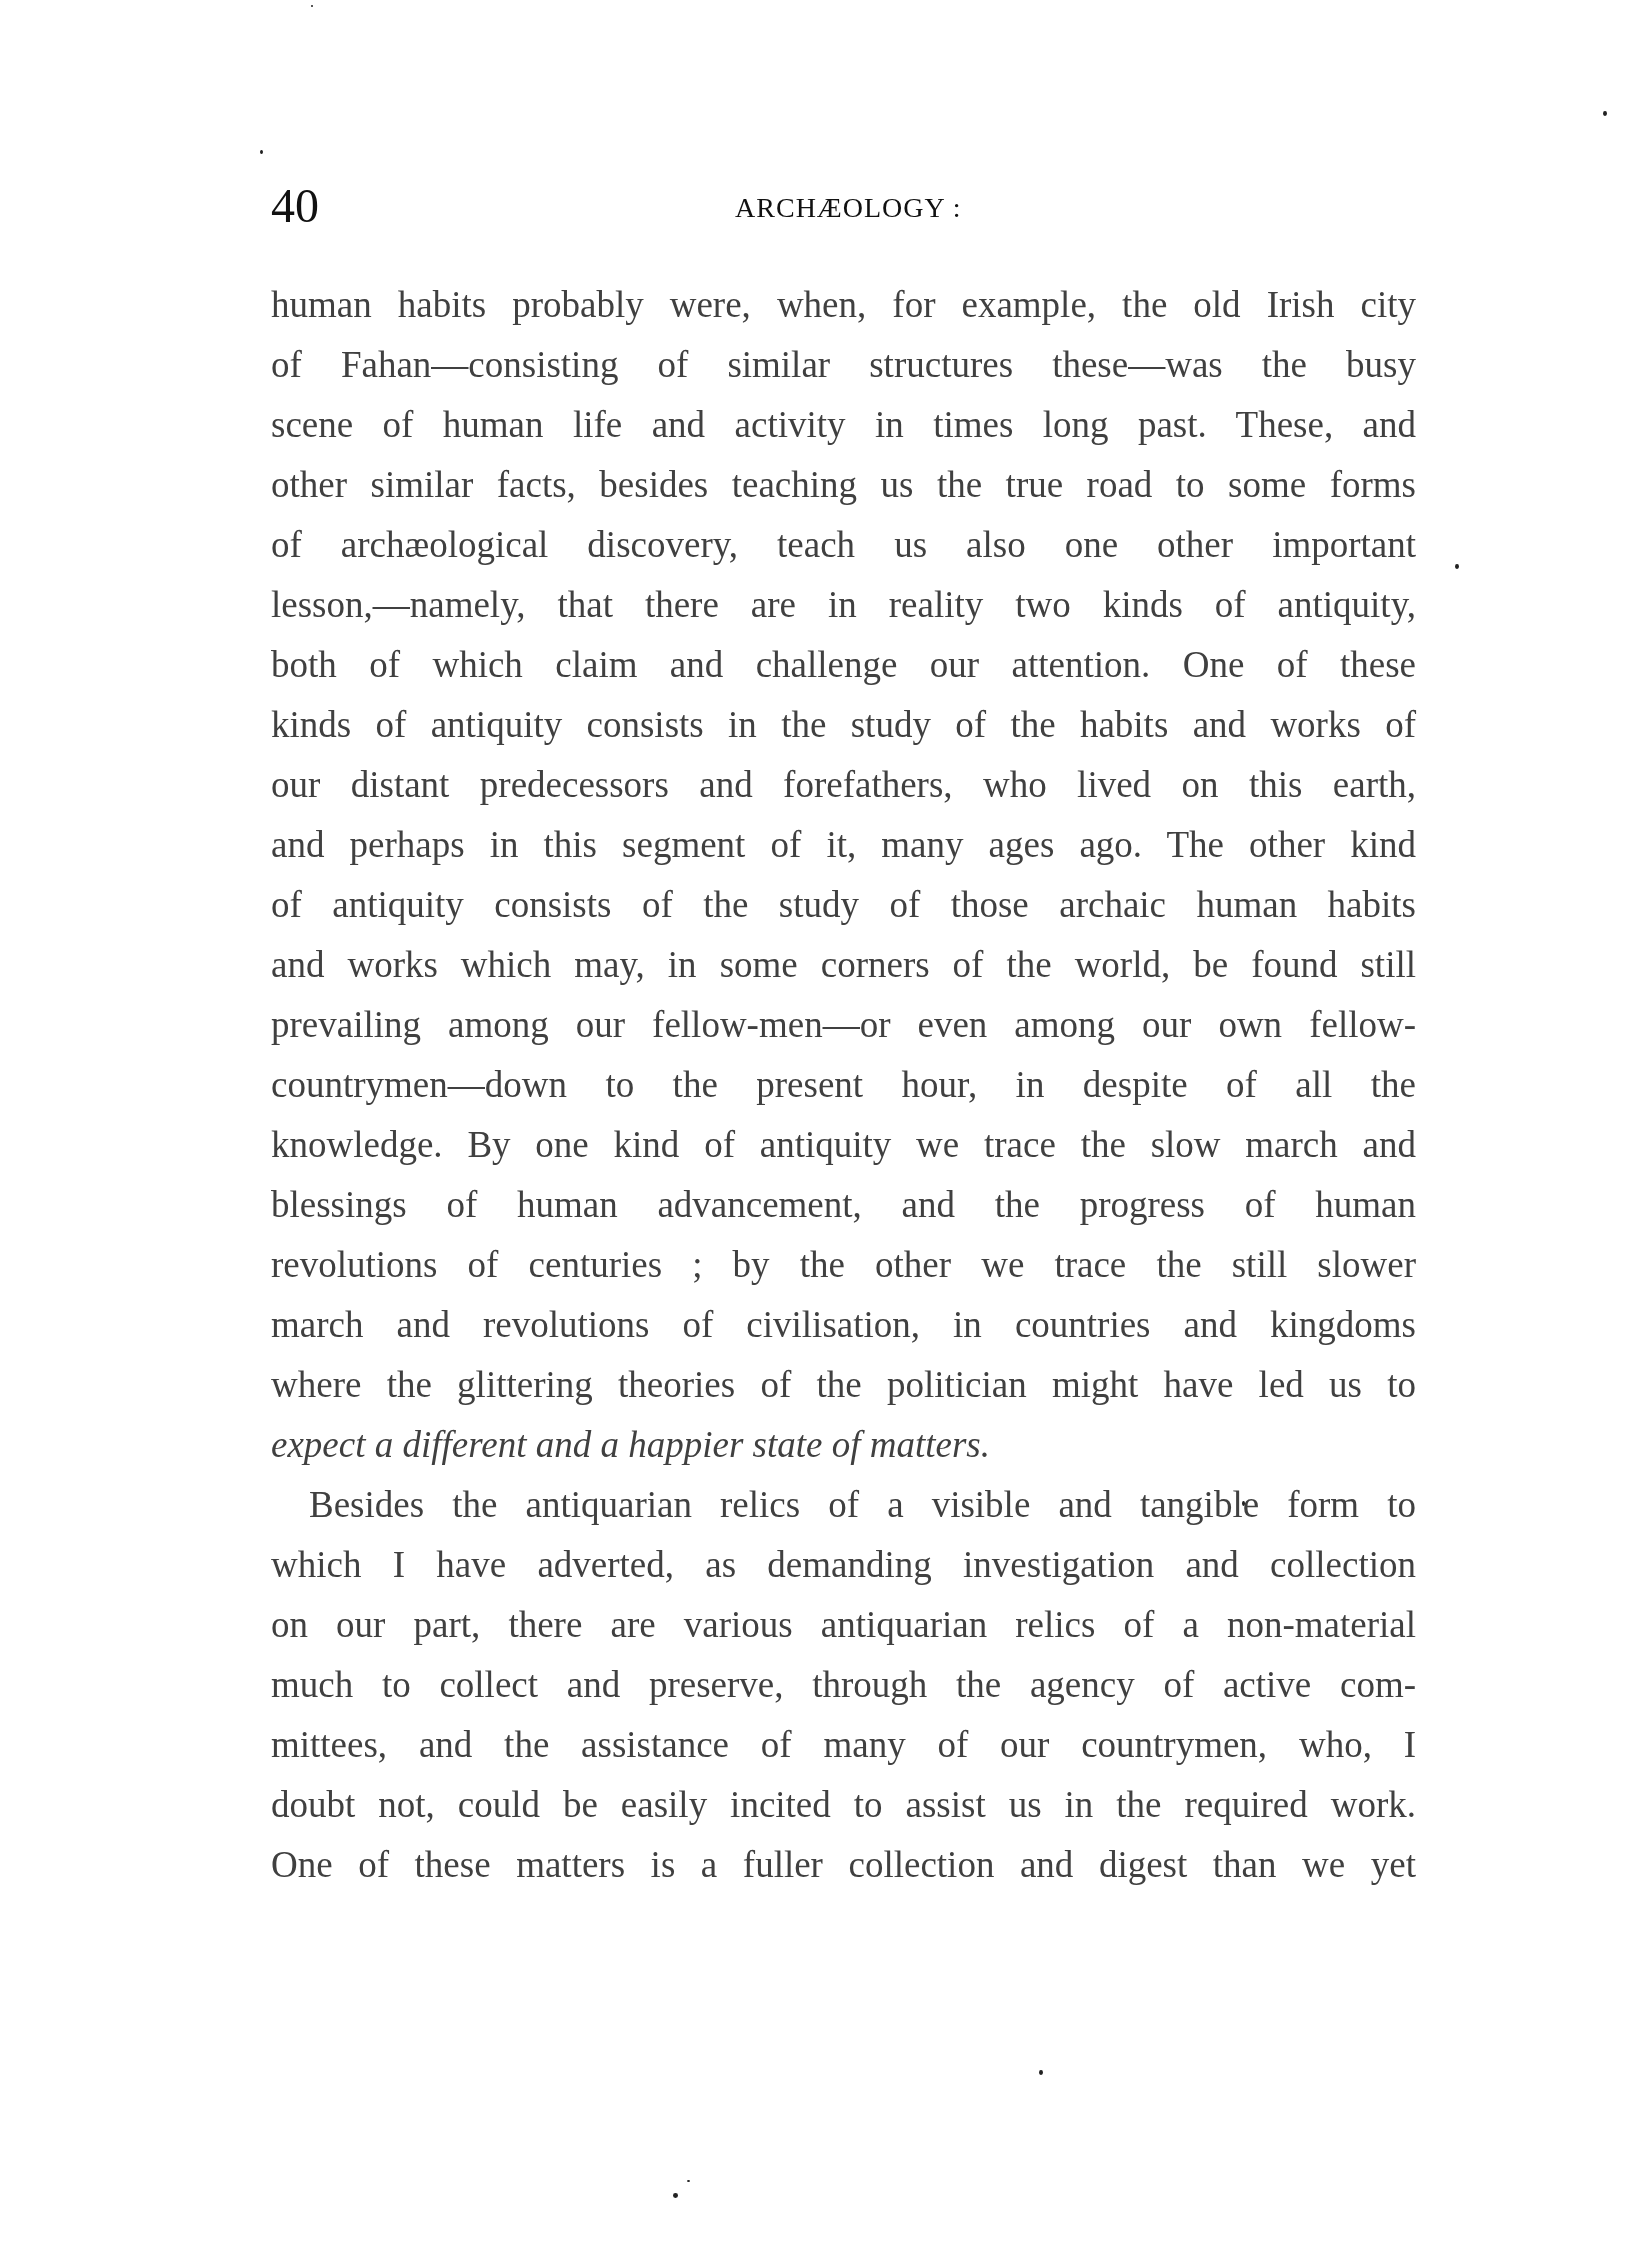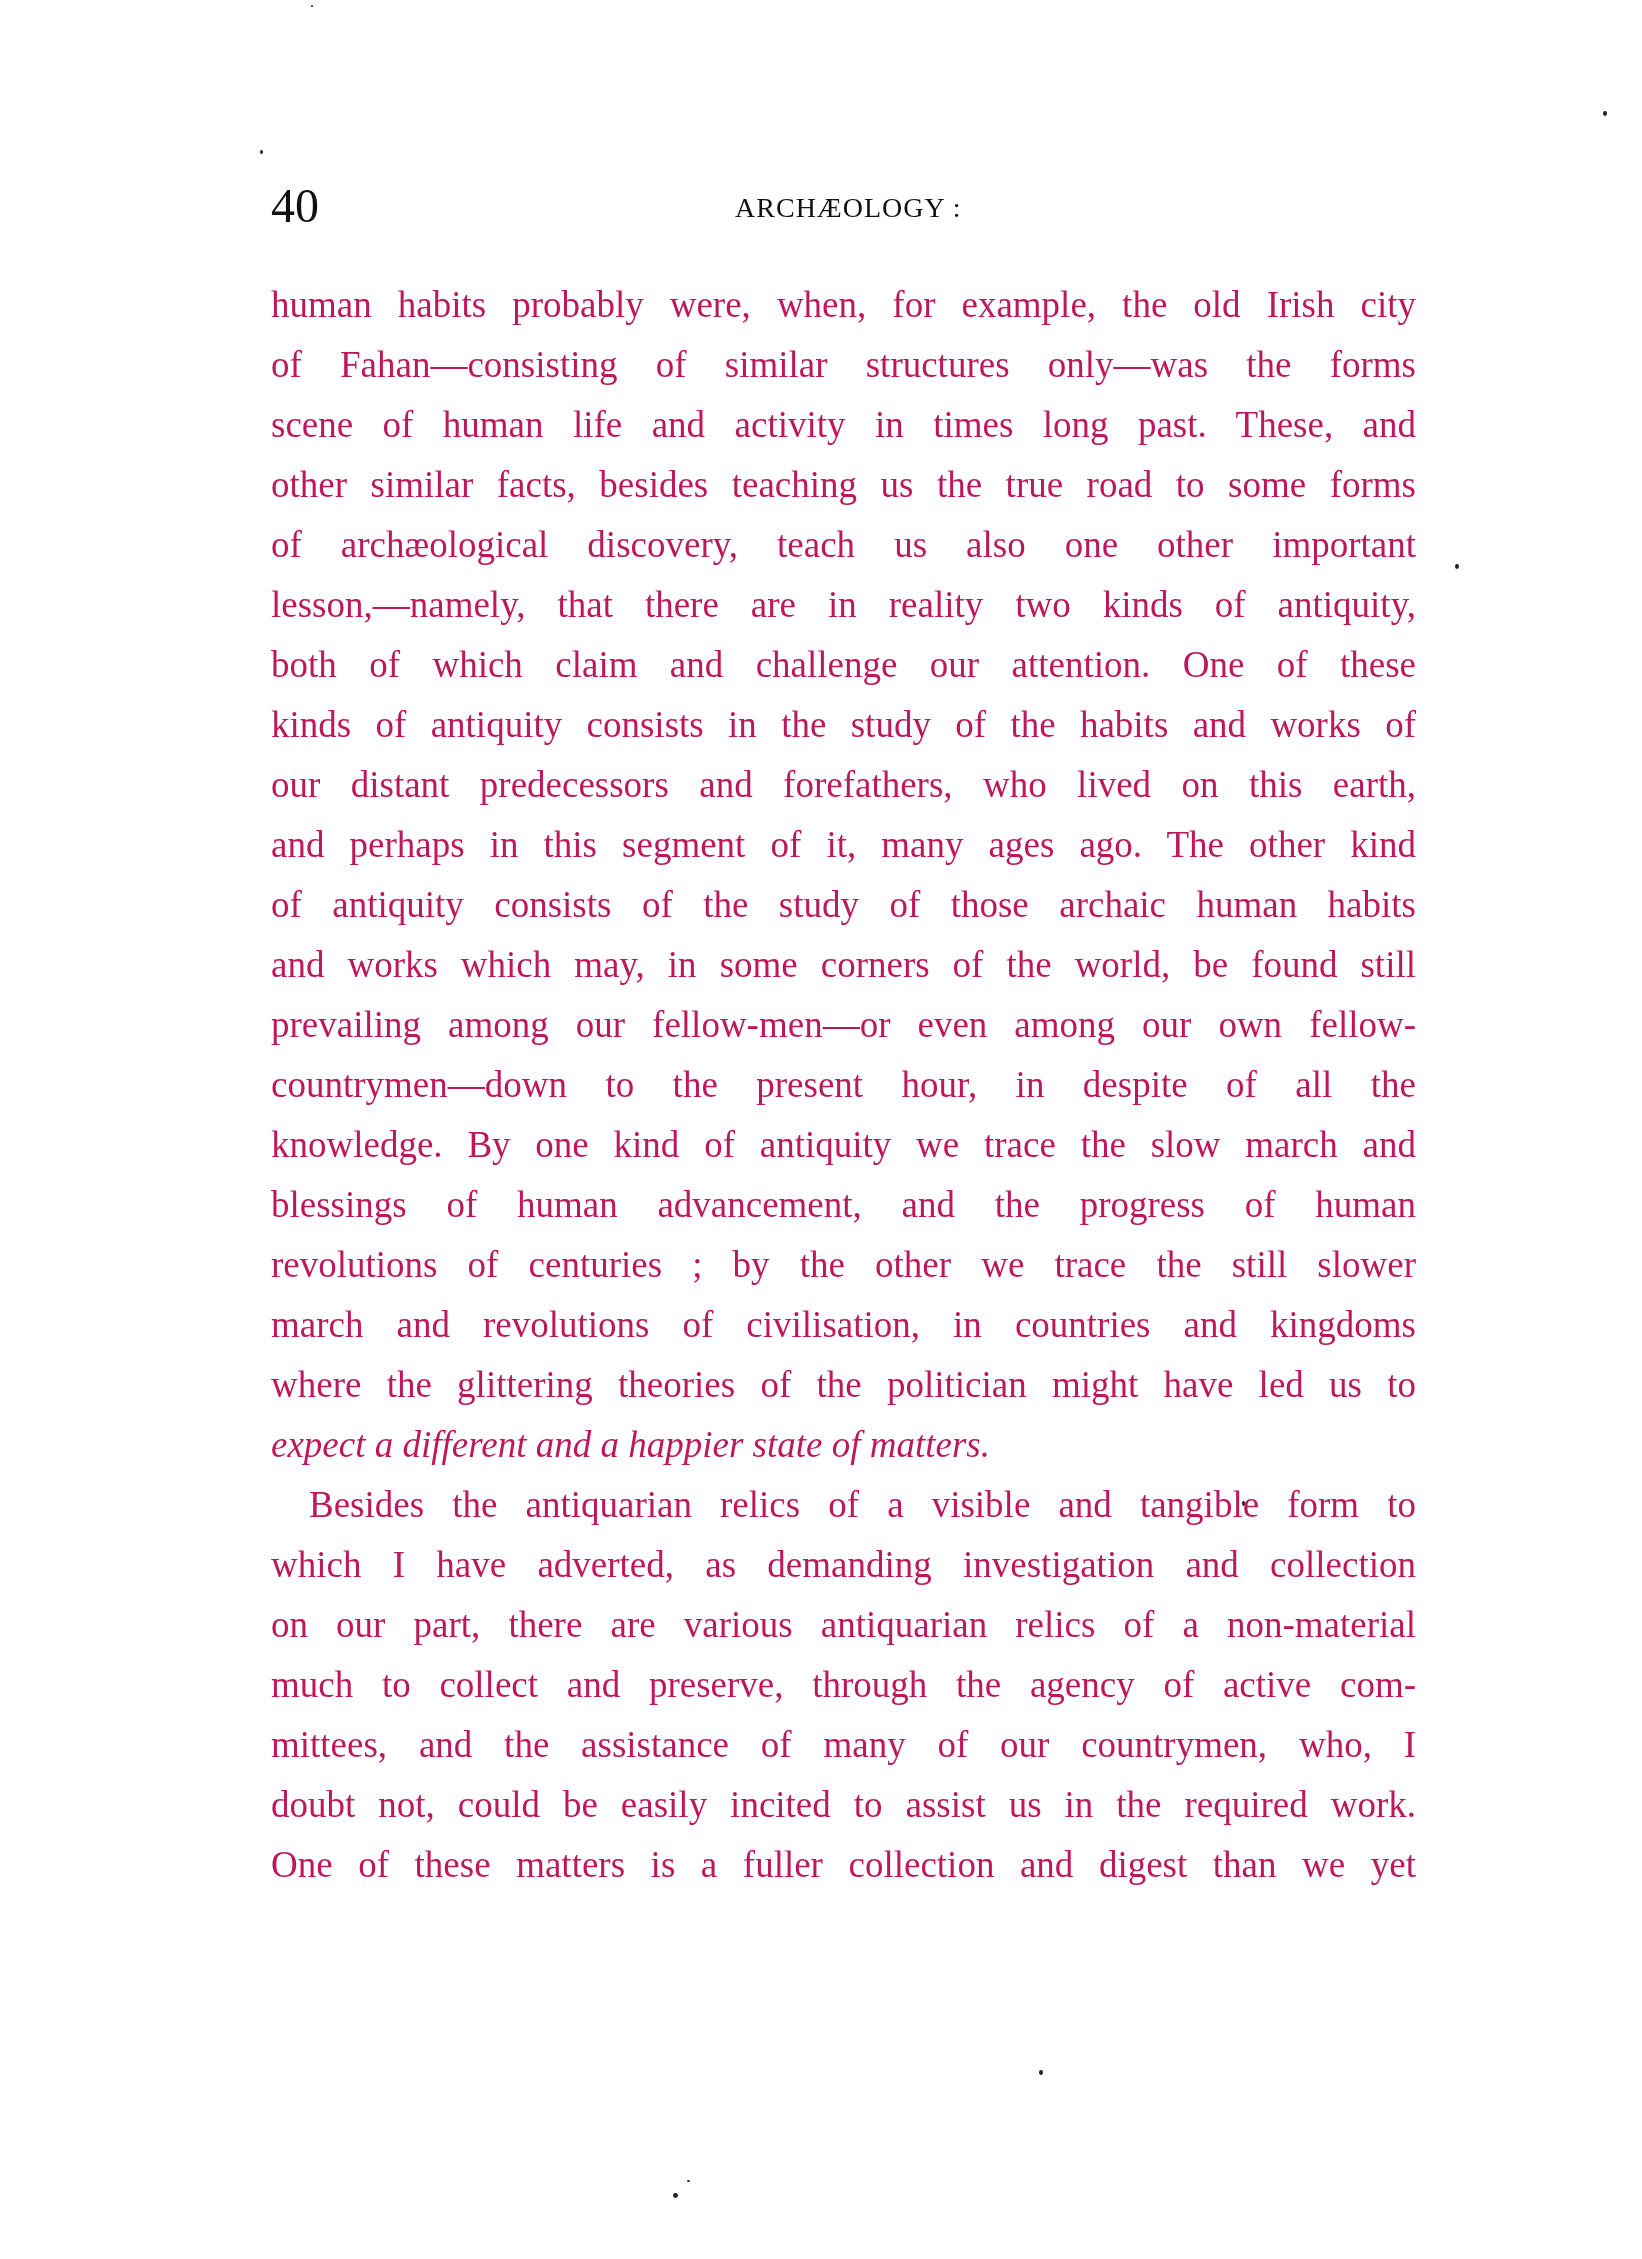--- a/index.html
+++ b/index.html
@@ -4,41 +4,41 @@
   <style>
     html, body { margin: 0; padding: 0; background: #ffffff; }
     body { width: 1642px; height: 2260px; position: relative; overflow: hidden; }
     .page { position: absolute; left: 0; top: 0; width: 1642px; height: 2260px; background: #ffffff; }
     .running-head { position: absolute; top: 187px; left: 271px; width: 1145px; height: 38px;
       font-family: "Liberation Serif", "DejaVu Serif", serif; color: #111; }
     .page-number { position: absolute; left: 0; top: 0; font-size: 48px; line-height: 38px; }
     .running-title { position: absolute; left: 0; right: 0; top: 3.8px; text-align: center;
       font-size: 28px; letter-spacing: 1px; line-height: 34px; padding-left: 9.6px; }
     .body-text { position: absolute; left: 271px; top: 275px; width: 1145px;
-      font-family: "Liberation Serif", "DejaVu Serif", serif; font-size: 37px; color: #be185d; }
+      font-family: "Liberation Serif", "DejaVu Serif", serif; font-size: 37px; color: #404040; }
     .line { display: block; height: 60px; line-height: 60px; white-space: nowrap;
       text-align: justify; text-align-last: justify; }
     .line.last { text-align-last: left; font-style: italic; }
     .line.indent { padding-left: 38px; }
     .speck { position: absolute; background: #222; border-radius: 50%; }
   </style>
 </head>
 <body>
 
 <div class="page">
 
   <div class="running-head">
     <span class="page-number">40</span>
     <span class="running-title">ARCHÆOLOGY :</span>
   </div>
 
   <div class="body-text">
     <div>
       <span class="line">human habits probably were, when, for example, the old Irish city</span>
-      <span class="line">of Fahan—consisting of similar structures only—was the forms</span>
+      <span class="line">of Fahan—consisting of similar structures these—was the busy</span>
       <span class="line">scene of human life and activity in times long past. These, and</span>
       <span class="line">other similar facts, besides teaching us the true road to some forms</span>
       <span class="line">of archæological discovery, teach us also one other important</span>
       <span class="line">lesson,—namely, that there are in reality two kinds of antiquity,</span>
       <span class="line">both of which claim and challenge our attention. One of these</span>
       <span class="line">kinds of antiquity consists in the study of the habits and works of</span>
       <span class="line">our distant predecessors and forefathers, who lived on this earth,</span>
       <span class="line">and perhaps in this segment of it, many ages ago. The other kind</span>
       <span class="line">of antiquity consists of the study of those archaic human habits</span>
       <span class="line">and works which may, in some corners of the world, be found still</span>

